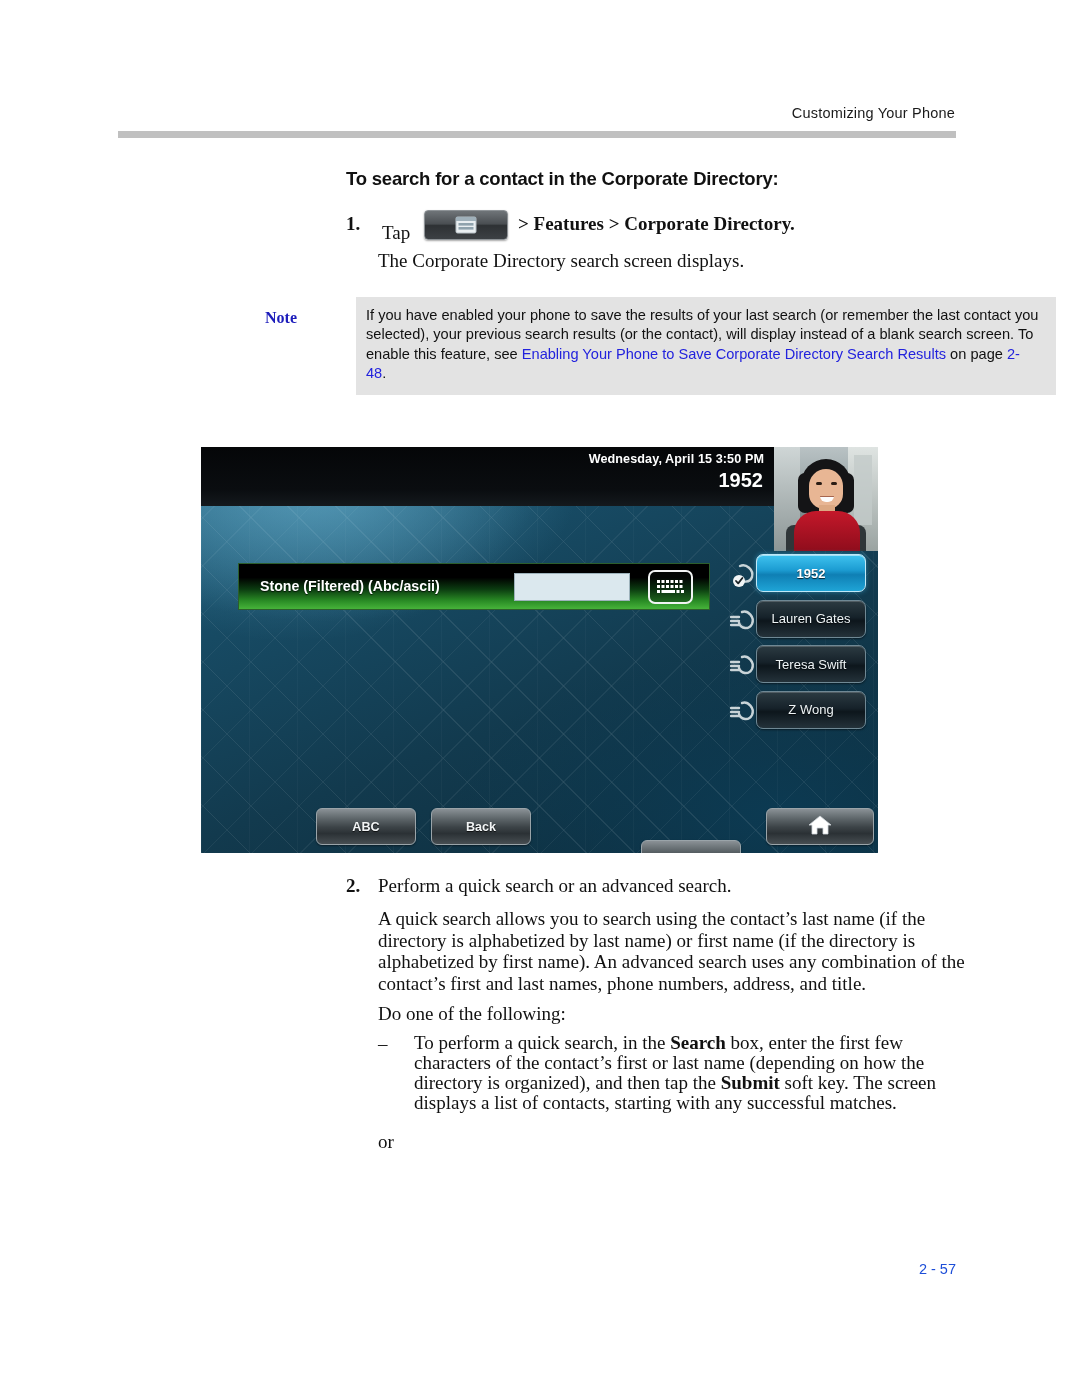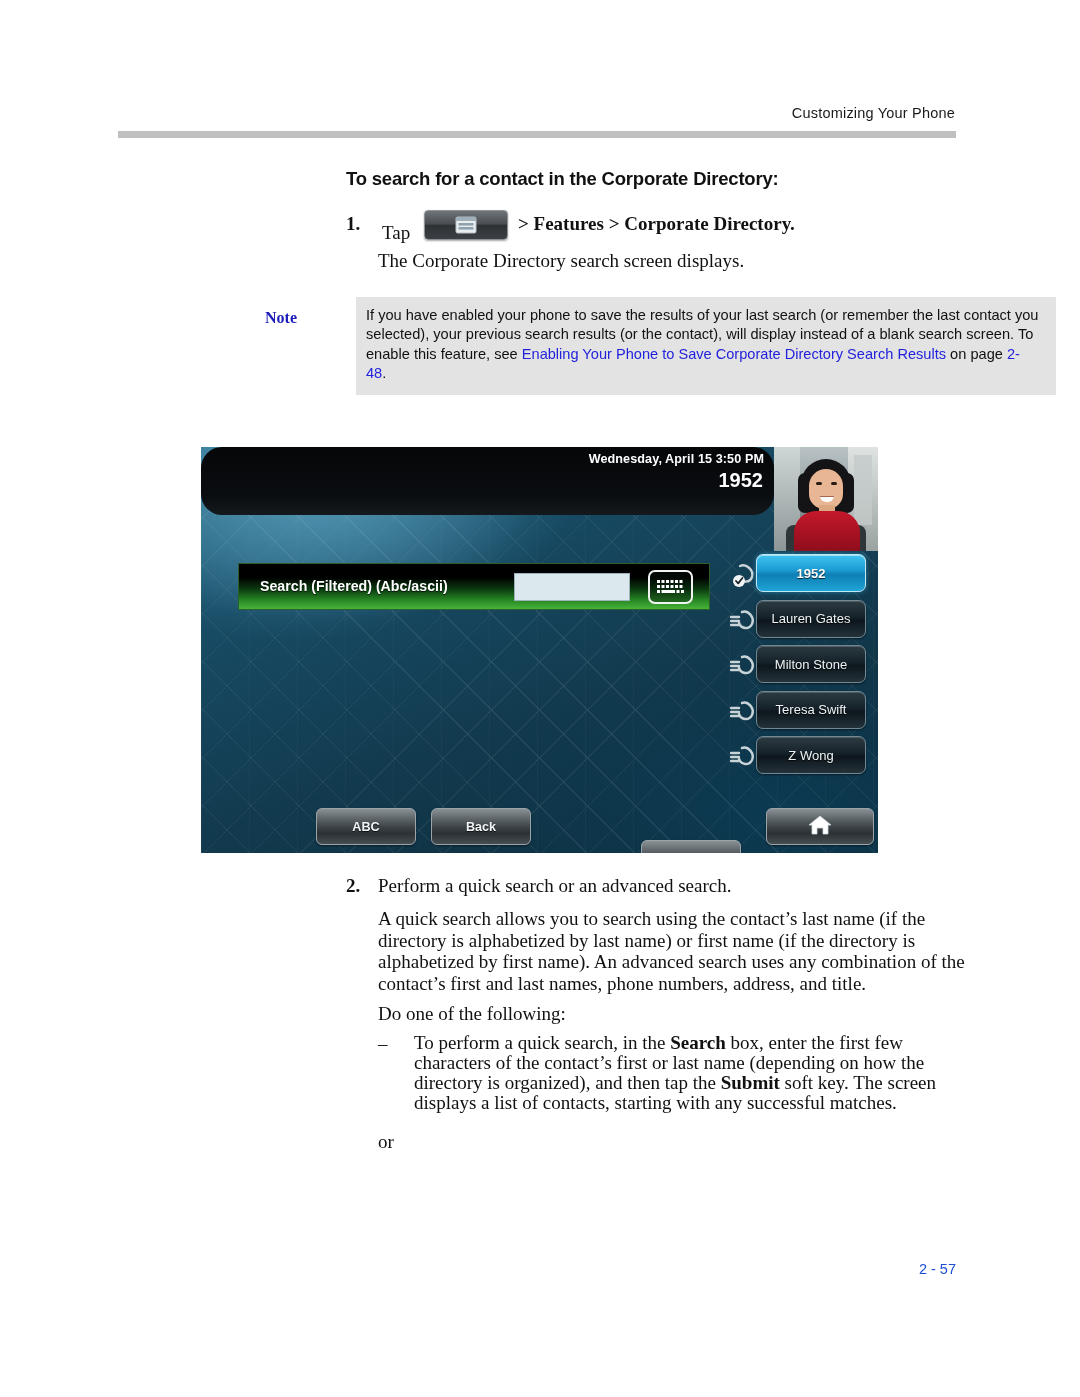--- a/index.html
+++ b/index.html
@@ -128,23 +128,22 @@
   .phone .glow {
     position: absolute; left:-8%; top:-20%;
     width: 62%; height: 72%;
     background: radial-gradient(ellipse at 35% 30%, rgba(118,190,220,.45) 0%, rgba(118,190,220,0) 65%);
     pointer-events: none;
   }
 
   
   .statusbar {
     position: absolute; left: 0; top: 0;
-    width: 573px; height: 68px;
+    width: 573px; height: 59px;
     background: linear-gradient(180deg,#050608 0%,#0a0d10 72%,#14191d 100%);
-    border-radius: 21px;
   }
   .status-datetime {
     position: absolute; right: 10px; top: 5px;
     font-family: "Liberation Sans", sans-serif;
     font-weight: bold; font-size: 12.6px; color: #ffffff;
     letter-spacing: .1px;
     white-space: nowrap;
   }
   .status-ext {
     position: absolute; right: 11px; top: 22px;
@@ -336,21 +335,21 @@
       <div class="hair-g"></div>
     <div class="face"></div>
     <div class="eye-l"></div>
       <div class="eye-r"></div>
       <div class="mouth"></div>
     <div class="neck"></div>
       <div class="shirt"></div>
   </div>
 
   <div class="searchbar">
-    <span class="search-label">Search (Filtered) (Abc/ascii)</span>
+    <span class="search-label">Stone (Filtered) (Abc/ascii)</span>
     <span class="search-input" title=""></span>
     <span class="kbd-icon">
       <svg width="32" height="20" viewBox="0 0 32 20" aria-hidden="true">
         <g fill="#ffffff">
           <rect x="2" y="3" width="3" height="3"></rect>
             <rect x="6.5" y="3" width="3" height="3"></rect>
           <rect x="11" y="3" width="3" height="3"></rect>
             <rect x="15.5" y="3" width="3" height="3"></rect>
           <rect x="20" y="3" width="3" height="3"></rect>
             <rect x="24.5" y="3" width="3" height="3"></rect>
@@ -404,50 +403,35 @@
         <svg width="34" height="30" viewBox="0 0 34 30" aria-hidden="true">
           <g stroke="#c9d4d8" stroke-width="2.4" fill="none" stroke-linecap="round">
             <path d="M12 7 C18 5 25 12 22 19 C19 25 11 24 9 18"></path>
             <path d="M1 12 h8"></path>
               <path d="M1 16 h8"></path>
               <path d="M1 20 h8"></path>
           </g>
         </svg>
       </span>
       <span class="contact-key">
-        <span class="contact-label">Milton Stone</span>
+        <span class="contact-label">Teresa Swift</span>
       </span>
     </div>
     <div class="contact-row">
       <span class="handset">
         <svg width="34" height="30" viewBox="0 0 34 30" aria-hidden="true">
           <g stroke="#c9d4d8" stroke-width="2.4" fill="none" stroke-linecap="round">
             <path d="M12 7 C18 5 25 12 22 19 C19 25 11 24 9 18"></path>
             <path d="M1 12 h8"></path>
               <path d="M1 16 h8"></path>
               <path d="M1 20 h8"></path>
           </g>
         </svg>
       </span>
       <span class="contact-key">
-        <span class="contact-label">Teresa Swift</span>
-      </span>
-    </div>
-    <div class="contact-row">
-      <span class="handset">
-        <svg width="34" height="30" viewBox="0 0 34 30" aria-hidden="true">
-          <g stroke="#c9d4d8" stroke-width="2.4" fill="none" stroke-linecap="round">
-            <path d="M12 7 C18 5 25 12 22 19 C19 25 11 24 9 18"></path>
-            <path d="M1 12 h8"></path>
-              <path d="M1 16 h8"></path>
-              <path d="M1 20 h8"></path>
-          </g>
-        </svg>
-      </span>
-      <span class="contact-key">
         <span class="contact-label">Z Wong</span>
       </span>
     </div>
   </div>
 
   <div class="softkeys">
     <div class="softkey sk-abc">
       <span>ABC</span>
     </div>
     <div class="softkey sk-back">

